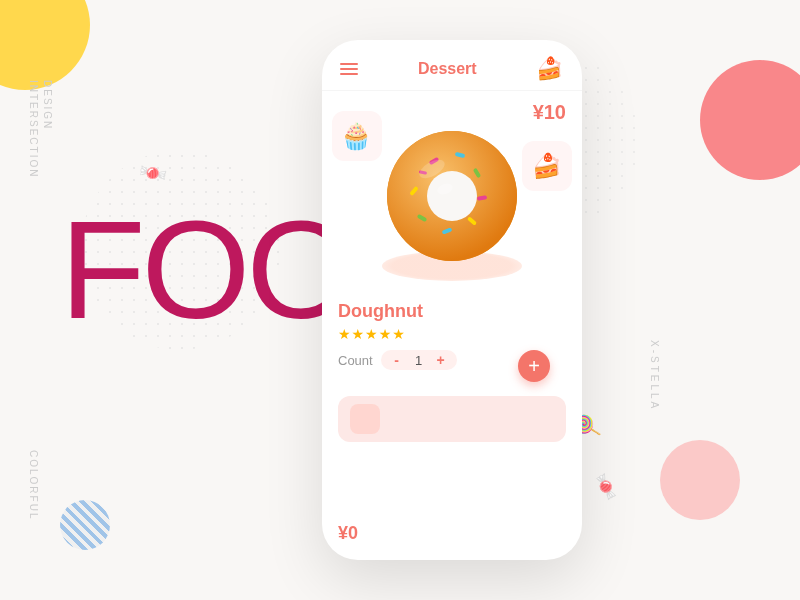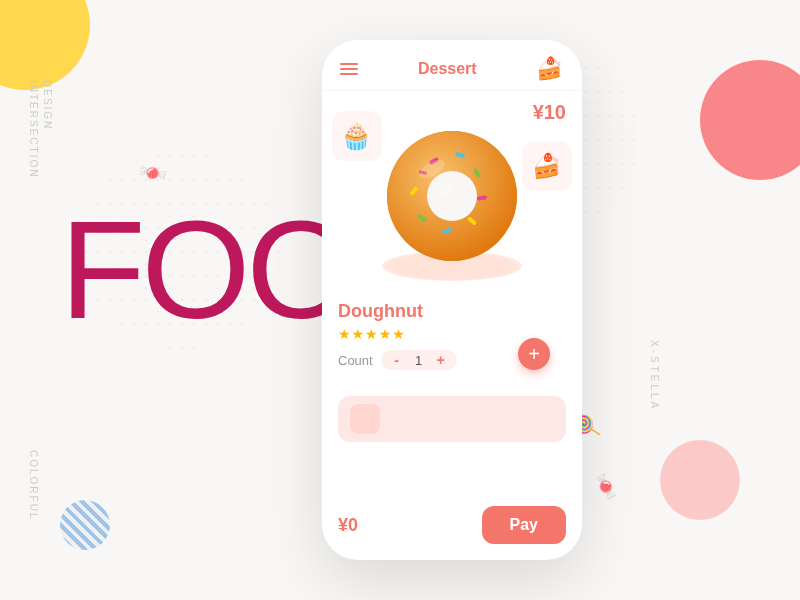--- a/index.html
+++ b/index.html
@@ -326,21 +326,21 @@
       display: flex;
       align-items: center;
       justify-content: center;
       font-size: 20px;
       cursor: pointer;
       box-shadow: 0 4px 10px rgba(244,117,106,0.4);
     }
     .count-area {
       position: relative;
       display: flex;
-      align-items: flex-end;
+      align-items: flex-start;
     }
 
     
     .cart-bar {
       display: flex;
       align-items: center;
       margin: 6px 16px;
       background: #fde8e6;
       border-radius: 12px;
       height: 46px;
@@ -478,16 +478,15 @@
     <div class="cart-bar">
       <div class="cart-items-preview">
         <div class="cart-item-thumb"></div>
       </div>
     </div>
 
   </div>
 
   <div class="bottom-bar">
     <span class="total-price">¥0</span>
-    <button class="pay-btn">Pay</button>
   </div>
 
 </div>
 
 </body></html>

